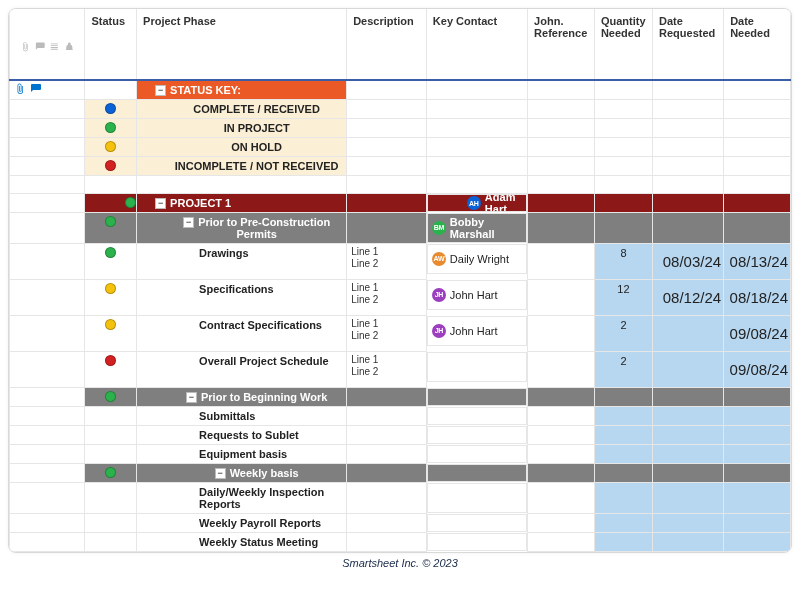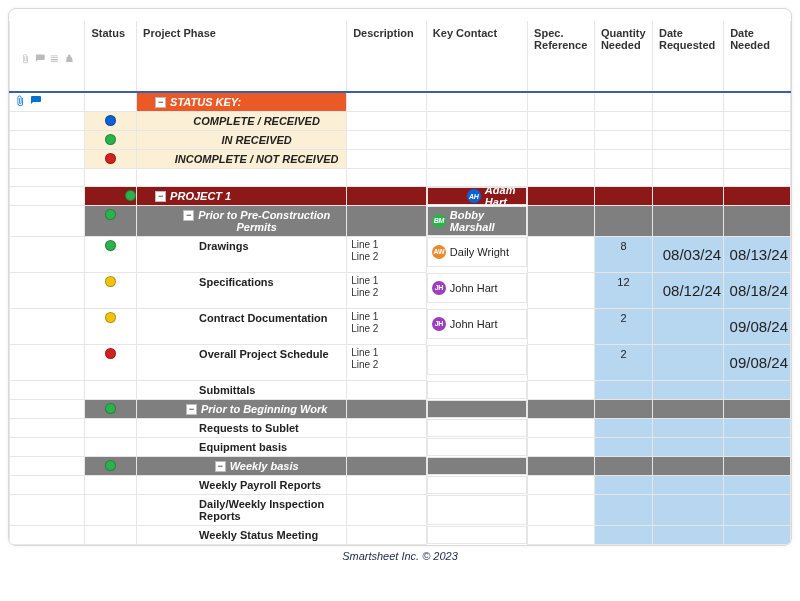--- a/index.html
+++ b/index.html
@@ -16,21 +16,20 @@
     border-radius: 8px;
     border: 1px solid #d9d9d9;
     overflow: hidden;
     box-shadow: 0 0 4px rgba(0,0,0,0.06);
     background: #fff;
   }
   table {
     border-collapse: collapse;
     width: 100%;
     table-layout: fixed;
-    margin-top: 12px;
   }
   th, td {
     border: 1px solid #e6e6e6;
     padding: 0;
     vertical-align: top;
     overflow: hidden;
   }
   th {
     background: #fff;
     text-align: left;
@@ -101,21 +100,21 @@
     color: #fff; font-size: 7px; font-weight: 700; letter-spacing: -0.3px;
     flex-shrink: 0;
   }
   .num-cell { text-align: center; padding: 3px 2px; font-size: 11px; }
   .date-cell { text-align: right; padding: 9px 2px; font-size: 15px; }
   .hl-blue { background: #b7d6ef; }
   .hl-cream { background: #fbefd5; }
   .hl-orange { background: #eb5a26; color: #fff; }
   .hl-darkred { background: #8c1818; color: #fff; padding-left: 39px; }
   .hl-grey { background: #7f7f7f; color: #fff; }
-  .bold { font-weight: 700; font-style: italic; }
+  .bold { font-weight: 700; }
   .footer {
     text-align: center;
     font-style: italic;
     font-size: 11px;
     color: #1a2a4a;
     padding: 4px 0 0 0;
   }
 </style>
 </head>
 <body>
@@ -148,21 +147,21 @@
               </svg>
       <svg class="ic" viewBox="0 0 24 24">
                 <path fill="currentColor" d="M12 2a3 3 0 0 0-3 3v1.1A7 7 0 0 0 5 13v4l-2 2h18l-2-2v-4a7 7 0 0 0-4-6.9V5a3 3 0 0 0-3-3z"></path>
               </svg>
     </div>
   </th>
   <th>Status</th>
   <th>Project Phase</th>
   <th>Description</th>
   <th>Key Contact</th>
-  <th>Spec. Reference</th>
+  <th>John. Reference</th>
   <th>Quantity Needed</th>
   <th>Date Requested</th>
   <th>Date Needed</th>
 </tr>
 </thead>
 <tbody id="tbody">
         <tr class="row">
   <td class="gutter">
             <div class="gutter-icons">
        <svg class="ic" viewBox="0 0 24 24">
@@ -189,21 +188,32 @@
     <td></td>
           <td></td>
           <td></td>
           <td></td>
           <td></td>
           <td></td>
   </tr>
         <tr class="row">
     <td class="gutter"></td>
     <td class="status-cell hl-cream"><span class="dot" style="background:#2bb24c"></span></td>
-    <td class="phase-cell level1 hl-cream bold"><span>IN RECEIVED</span></td>
+    <td class="phase-cell level1 hl-cream bold"><span>IN PROJECT</span></td>
+    <td></td>
+          <td></td>
+          <td></td>
+          <td></td>
+          <td></td>
+          <td></td>
+  </tr>
+        <tr class="row">
+    <td class="gutter"></td>
+    <td class="status-cell hl-cream"><span class="dot" style="background:#f4c20d"></span></td>
+    <td class="phase-cell level1 hl-cream bold"><span>ON HOLD</span></td>
     <td></td>
           <td></td>
           <td></td>
           <td></td>
           <td></td>
           <td></td>
   </tr>
         <tr class="row">
     <td class="gutter"></td>
     <td class="status-cell hl-cream"><span class="dot" style="background:#d32121"></span></td>
@@ -278,21 +288,21 @@
             <span>John Hart</span>
           </td>
       <td></td>
       <td class="num-cell hl-blue"><span>12</span></td>
       <td class="date-cell hl-blue"><span>08/12/24</span></td>
       <td class="date-cell hl-blue"><span>08/18/24</span></td>
     </tr>
         <tr class="row row-tall">
       <td class="gutter"></td>
       <td class="status-cell"><span class="dot" style="background:#f4c20d"></span></td>
-      <td class="phase-cell level2"><span>Contract Documentation</span></td>
+      <td class="phase-cell level2"><span>Contract Specifications</span></td>
       <td class="desc-cell"><span>Line 1<br>Line 2</span></td>
       <td class="contact-cell">
             <span class="avatar" style="background:#9b3fbf">JH</span>
             <span>John Hart</span>
           </td>
       <td></td>
       <td class="num-cell hl-blue"><span>2</span></td>
       <td class="date-cell hl-blue"><span></span></td>
       <td class="date-cell hl-blue"><span>09/08/24</span></td>
     </tr>
@@ -301,44 +311,44 @@
       <td class="status-cell"><span class="dot" style="background:#d32121"></span></td>
       <td class="phase-cell level2"><span>Overall Project Schedule</span></td>
       <td class="desc-cell"><span>Line 1<br>Line 2</span></td>
       <td class="contact-cell"></td>
       <td></td>
       <td class="num-cell hl-blue"><span>2</span></td>
       <td class="date-cell hl-blue"><span></span></td>
       <td class="date-cell hl-blue"><span>09/08/24</span></td>
     </tr>
         <tr class="row ">
-      <td class="gutter"></td>
-      <td class="status-cell"></td>
-      <td class="phase-cell level2"><span>Submittals</span></td>
-      <td class="desc-cell"><span></span></td>
-      <td class="contact-cell"></td>
-      <td></td>
-      <td class="num-cell hl-blue"><span></span></td>
-      <td class="date-cell hl-blue"><span></span></td>
-      <td class="date-cell hl-blue"><span></span></td>
-    </tr>
-        <tr class="row ">
     <td class="gutter"></td>
     <td class="status-cell hl-grey"><span class="dot" style="background:#2bb24c"></span></td>
     <td class="phase-cell level1 hl-grey bold"><span class="collapse">−</span><span>Prior to Beginning Work</span></td>
     <td class="hl-grey"></td>
     <td class="contact-cell hl-grey bold"></td>
     <td class="hl-grey"></td>
           <td class="hl-grey"></td>
           <td class="hl-grey"></td>
           <td class="hl-grey"></td>
   </tr>
         <tr class="row ">
       <td class="gutter"></td>
       <td class="status-cell"></td>
+      <td class="phase-cell level2"><span>Submittals</span></td>
+      <td class="desc-cell"><span></span></td>
+      <td class="contact-cell"></td>
+      <td></td>
+      <td class="num-cell hl-blue"><span></span></td>
+      <td class="date-cell hl-blue"><span></span></td>
+      <td class="date-cell hl-blue"><span></span></td>
+    </tr>
+        <tr class="row ">
+      <td class="gutter"></td>
+      <td class="status-cell"></td>
       <td class="phase-cell level2"><span>Requests to Sublet</span></td>
       <td class="desc-cell"><span></span></td>
       <td class="contact-cell"></td>
       <td></td>
       <td class="num-cell hl-blue"><span></span></td>
       <td class="date-cell hl-blue"><span></span></td>
       <td class="date-cell hl-blue"><span></span></td>
     </tr>
         <tr class="row ">
       <td class="gutter"></td>
@@ -355,35 +365,35 @@
     <td class="gutter"></td>
     <td class="status-cell hl-grey"><span class="dot" style="background:#2bb24c"></span></td>
     <td class="phase-cell level1 hl-grey bold"><span class="collapse">−</span><span>Weekly basis</span></td>
     <td class="hl-grey"></td>
     <td class="contact-cell hl-grey bold"></td>
     <td class="hl-grey"></td>
           <td class="hl-grey"></td>
           <td class="hl-grey"></td>
           <td class="hl-grey"></td>
   </tr>
+        <tr class="row row-tall">
+      <td class="gutter"></td>
+      <td class="status-cell"></td>
+      <td class="phase-cell level2"><span>Daily/Weekly Inspection Reports</span></td>
+      <td class="desc-cell"><span></span></td>
+      <td class="contact-cell"></td>
+      <td></td>
+      <td class="num-cell hl-blue"><span></span></td>
+      <td class="date-cell hl-blue"><span></span></td>
+      <td class="date-cell hl-blue"><span></span></td>
+    </tr>
         <tr class="row ">
       <td class="gutter"></td>
       <td class="status-cell"></td>
       <td class="phase-cell level2"><span>Weekly Payroll Reports</span></td>
-      <td class="desc-cell"><span></span></td>
-      <td class="contact-cell"></td>
-      <td></td>
-      <td class="num-cell hl-blue"><span></span></td>
-      <td class="date-cell hl-blue"><span></span></td>
-      <td class="date-cell hl-blue"><span></span></td>
-    </tr>
-        <tr class="row row-tall">
-      <td class="gutter"></td>
-      <td class="status-cell"></td>
-      <td class="phase-cell level2"><span>Daily/Weekly Inspection Reports</span></td>
       <td class="desc-cell"><span></span></td>
       <td class="contact-cell"></td>
       <td></td>
       <td class="num-cell hl-blue"><span></span></td>
       <td class="date-cell hl-blue"><span></span></td>
       <td class="date-cell hl-blue"><span></span></td>
     </tr>
         <tr class="row ">
       <td class="gutter"></td>
       <td class="status-cell"></td>

